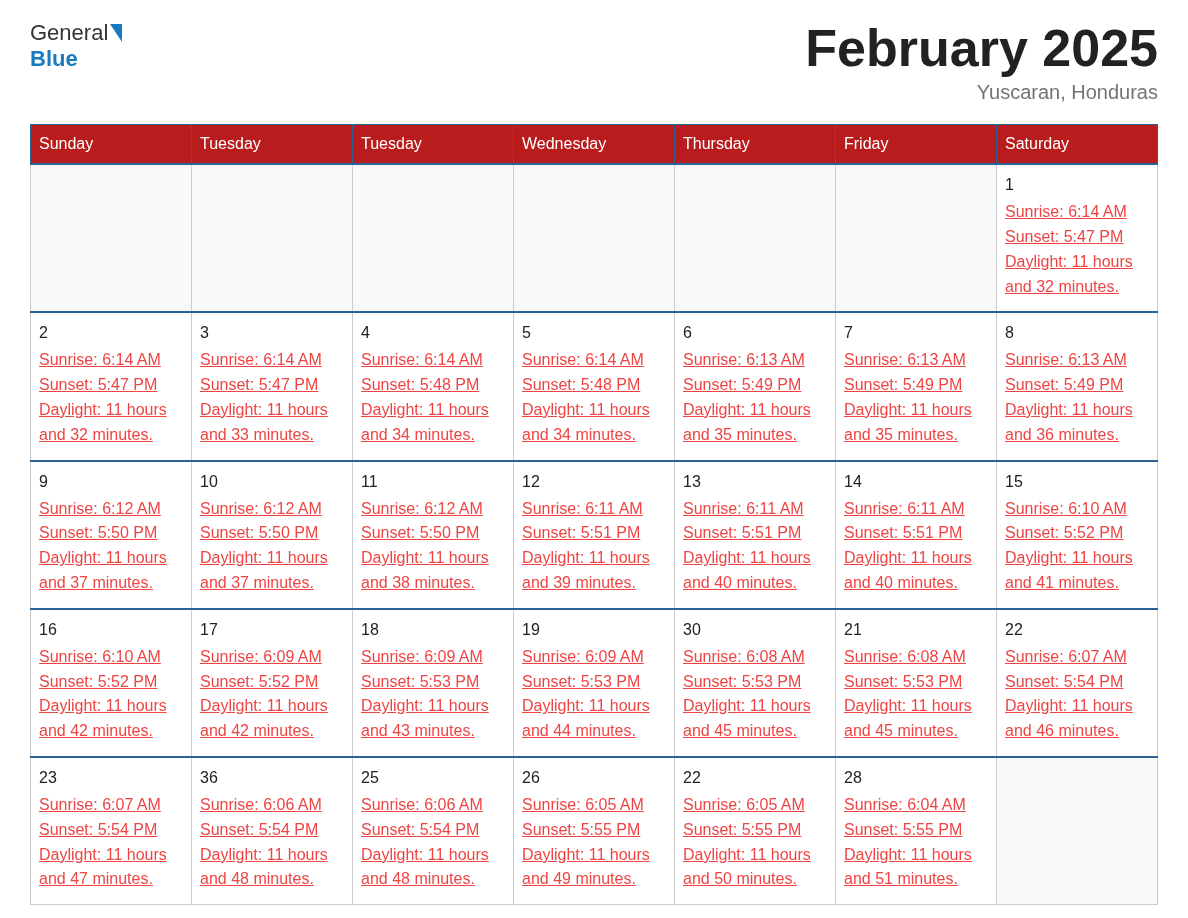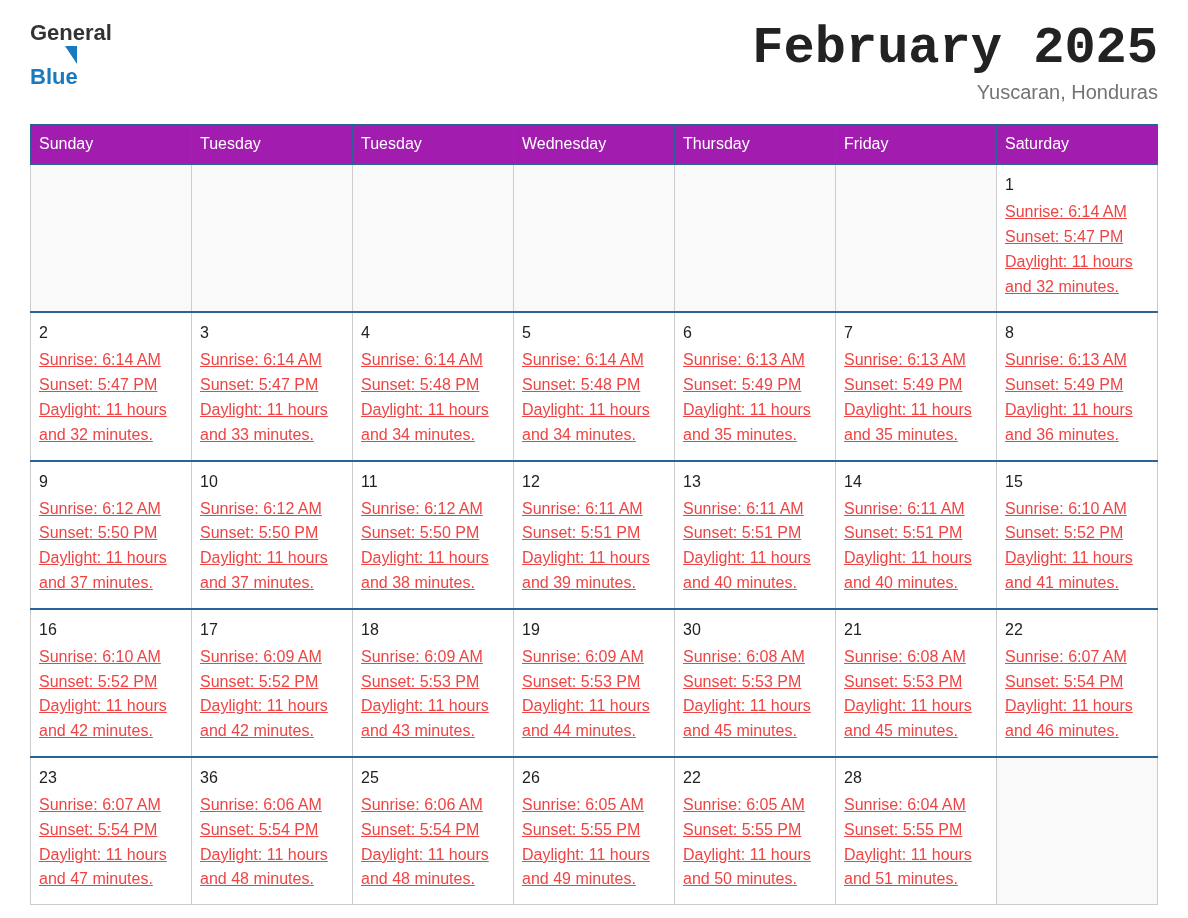--- a/index.html
+++ b/index.html
@@ -17,23 +17,22 @@
     }
     .logo {
       display: flex;
       flex-direction: column;
       align-items: flex-start;
     }
     .logo-text {
       display: flex;
       align-items: center;
       font-size: 22px;
-      font-weight: bold;
+      font-weight: normal;
       color: #333;
-      flex-direction: column;
     }
     .logo-general { color: #333; }
     .logo-triangle {
       width: 0;
       height: 0;
       border-left: 12px solid transparent;
       border-right: 0px solid transparent;
       border-top: 18px solid #1a7abf;
       display: inline-block;
       margin: 0 2px;
@@ -46,34 +45,33 @@
       margin-top: 48px;
     }
     .title-section {
       text-align: right;
     }
     .month-title {
       font-size: 52px;
       font-weight: bold;
       color: #222;
       line-height: 1.1;
-      font-family: Liberation Mono, monospace;
     }
     .location {
       font-size: 20px;
       color: #737373;
       margin-top: 4px;
     }
     .calendar-table {
       width: 100%;
       border-collapse: collapse;
       table-layout: fixed;
     }
     .calendar-table th {
-      background-color: #a21caf;
+      background-color: #b91c1c;
       color: #fff;
       padding: 10px 8px;
       text-align: left;
       font-size: 16px;
       font-weight: normal;
       border: 1px solid #2a6496;
     }
     .calendar-table td {
       vertical-align: top;
       padding: 8px 8px 12px 8px;

